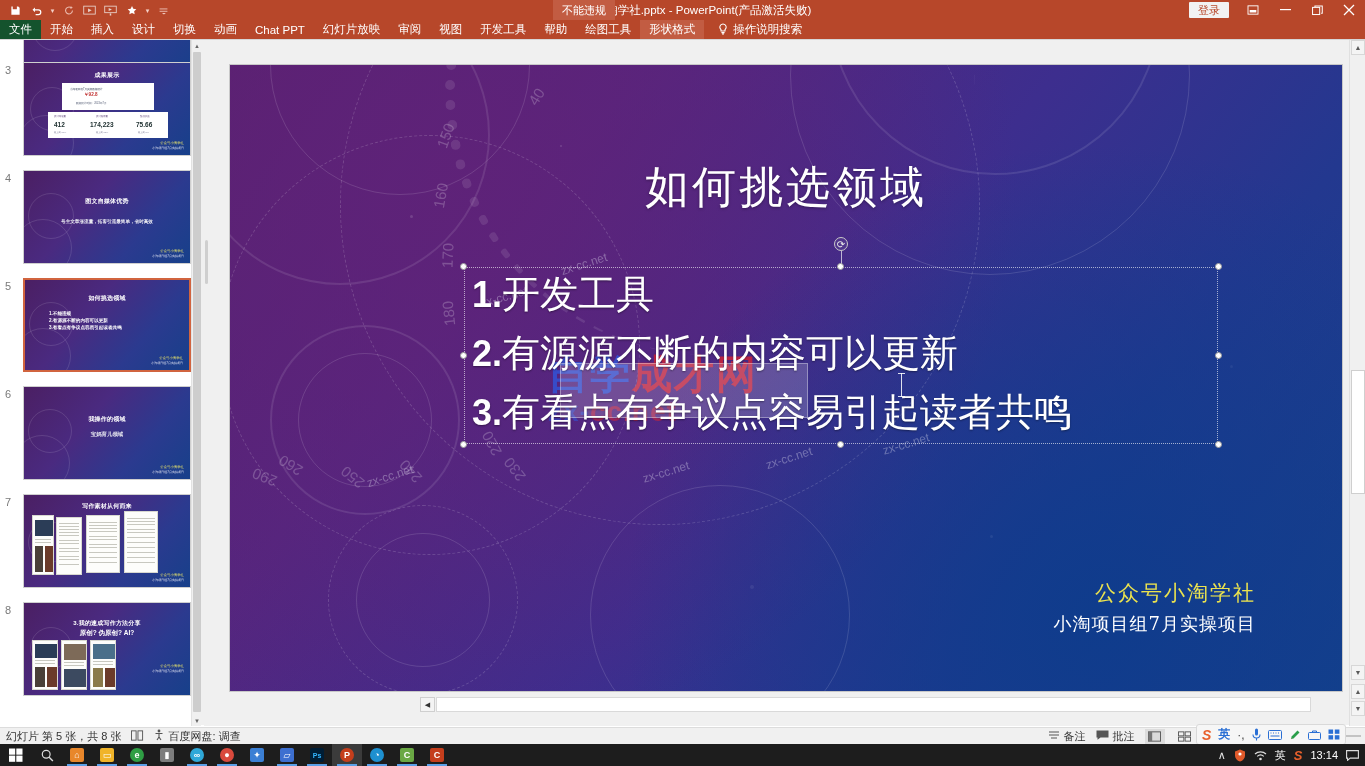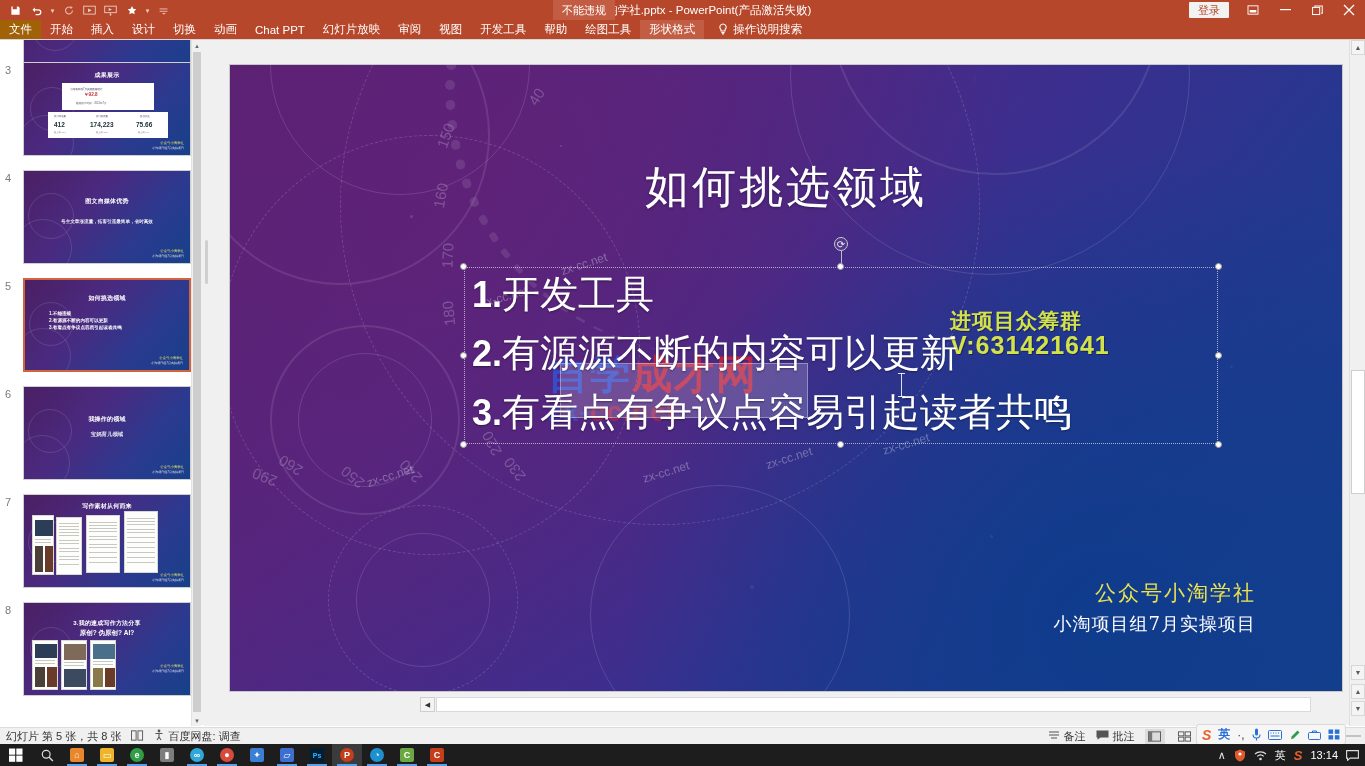--- a/index.html
+++ b/index.html
@@ -51,21 +51,21 @@
   
   .ribbon {
     position: absolute; left: 0; top: 20px; width: 1365px; height: 19px;
     background: #b7472a;
   }
   .tabs { display: flex; align-items: center; height: 19px; }
   .tab {
     height: 19px; padding: 0 9px; color: #fff; font-size: 11.5px;
     display: flex; align-items: center; white-space: nowrap;
   }
-  .tab.file { background: #a16207; }
+  .tab.file { background: #14532d; }
   .tab.active-ctx { background: #c25c42; }
   .tellme {
     display: flex; align-items: center; gap: 5px; padding-left: 14px;
     color: #fff; font-size: 11.5px; height: 19px;
   }
   .bulb { font-size: 11px; }
   .comment-bubble {
     position: absolute; right: 96px; top: 21px; width: 22px; height: 16px;
     color: #fff; font-size: 13px; display: flex; align-items: center; justify-content: center;
   }
@@ -667,24 +667,20 @@
         <div class="wm-center">
           <div>
             <span class="zi blue">自学</span><span class="zi red">成才网</span>
           </div>
           <div class="zxline">
             <span>zx-</span><span class="r2">cc.net</span>
           </div>
         </div>
 
 
-        <div class="wm-qq">
-          <div class="l1">进项目众筹群</div>
-          <div class="l2">V:631421641</div>
-        </div>
 
         <div class="textbox">
           <div class="tb-border"></div>
           <div class="rot-stem"></div>
           <div class="rot-handle">⟳</div>
           <div class="handle" style="left:-4px;top:-4px"></div>
           <div class="handle" style="left:50%;margin-left:-4px;top:-4px"></div>
           <div class="handle" style="right:-4px;top:-4px"></div>
           <div class="handle" style="left:-4px;top:50%;margin-top:-4px"></div>
           <div class="handle" style="right:-4px;top:50%;margin-top:-4px"></div>

